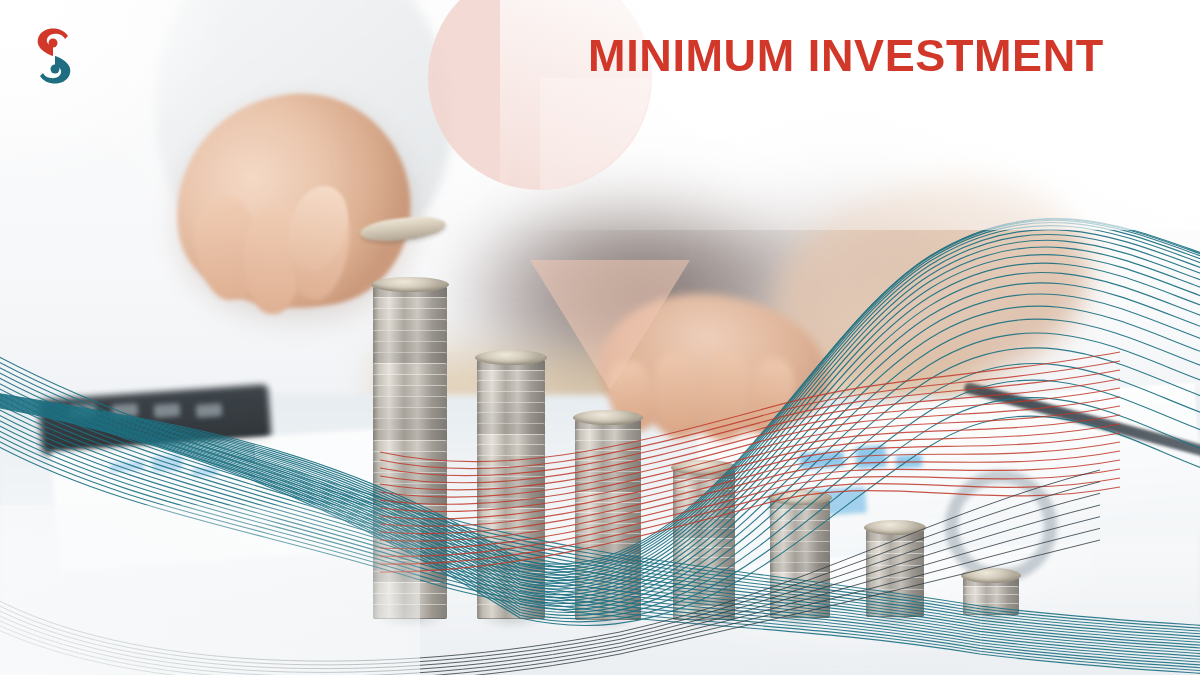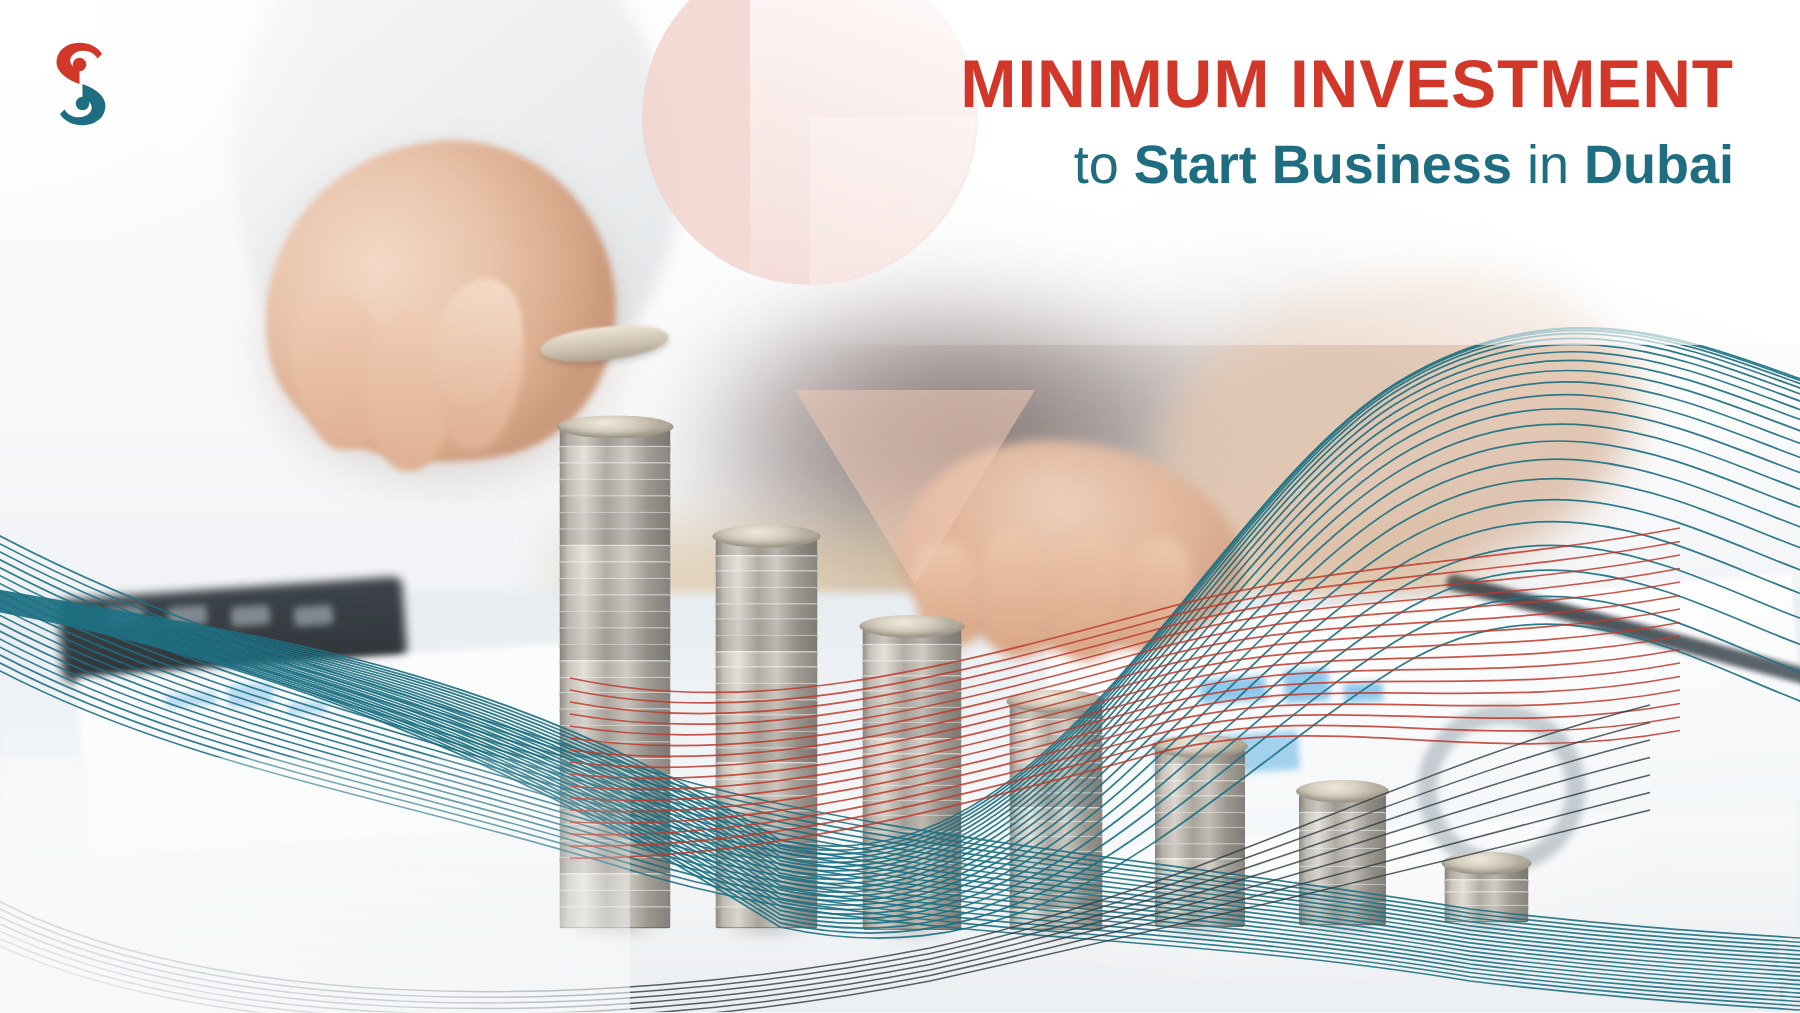--- a/index.html
+++ b/index.html
@@ -174,20 +174,21 @@
   }
   .headline{
     margin:0;
     font-family:"Liberation Sans", sans-serif;
     font-weight:700;
     font-size:45px;
     letter-spacing:.6px;
     line-height:1.06;
     color:#d2382a;
     white-space:nowrap;
+    text-align:center;
   }
   .subhead{
     margin:10px 0 0 0;
     font-family:"Liberation Sans", sans-serif;
     font-size:36px;
     line-height:1.1;
     color:#1e6d80;
     font-weight:400;
     white-space:nowrap;
   }
@@ -668,17 +669,16 @@
 
   <svg class="logo" viewBox="0 0 56 72">
     <path d="M42 16 C 36 6, 18 6, 13 16 C 8 26, 18 33, 27 36 L 27 27 C 22 25, 19 21, 22 17 C 26 12, 36 13, 39 19 Z" fill="#d2382a"></path>
     <path d="M14 56 C 20 66, 38 66, 43 56 C 48 46, 38 39, 29 36 L 29 45 C 34 47, 37 51, 34 55 C 30 60, 20 59, 17 53 Z" fill="#1e6d80"></path>
     <circle cx="27" cy="23" r="4.5" fill="#d2382a"></circle>
     <circle cx="29" cy="49" r="4.5" fill="#1e6d80"></circle>
   </svg>
 
   <div class="headline-wrap">
     <h1 class="headline">MINIMUM INVESTMENT</h1>
-    <p class="subhead"><span>to </span><b>Start Business</b><span> in </span><b>Dubai</b></p>
   </div>
 
 
 </div>
 
 </body></html>

